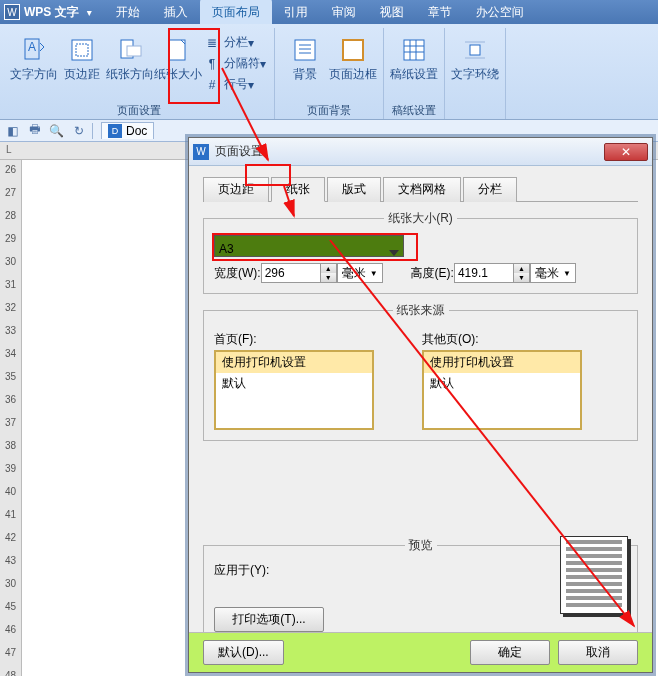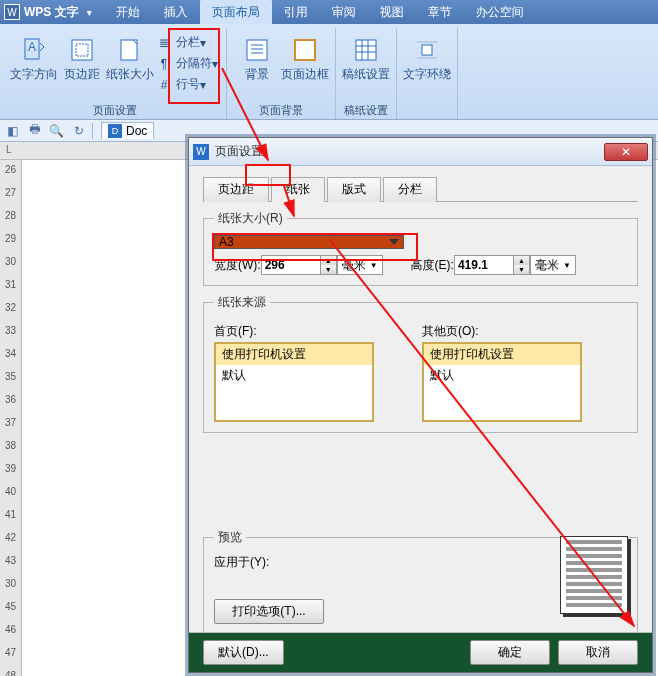--- a/index.html
+++ b/index.html
@@ -47,37 +47,37 @@
   .dialog { position:absolute; left:188px; top:137px; width:465px; height:536px; background:#efefef; border:1px solid #6a6a6a; box-shadow:0 0 0 3px rgba(100,130,170,.6);}
   .dlg-title { height:28px; background:linear-gradient(#f2f6fb,#d6e3f4); display:flex; align-items:center; padding:0 4px; border-bottom:1px solid #a9bfd8;}
   .dlg-title .ic { width:16px;height:16px;background:#2a6fc7;color:#fff;font-size:10px;display:flex;align-items:center;justify-content:center;margin-right:6px;}
   .dlg-title .tt { flex:1; color:#2a2a2a;}
   .dlg-title .close { width:44px; height:18px; background:linear-gradient(#e07a7a,#c63a3a); border:1px solid #8a2b2b; border-radius:2px; color:#fff; display:flex;align-items:center;justify-content:center; cursor:pointer;}
   .dlg-body { padding:10px 14px 10px 14px; position:relative; height:calc(100% - 28px);}
   .dlg-tabs { display:flex; border-bottom:1px solid #a9a9a9; }
   .dlg-tabs .dtab { padding:3px 14px; background:linear-gradient(#fafafa,#e4e4e4); border:1px solid #a9a9a9; border-bottom:none; margin-right:2px; cursor:pointer; position:relative; top:1px;}
   .dlg-tabs .dtab.active { background:#efefef; border-bottom:1px solid #efefef;}
   fieldset { border:1px solid #b5b5b5; margin-top:8px; padding:8px 10px 10px 10px;}
-  legend { padding:0 4px; color:#333;}
+  legend { padding:0 4px; color:#333;text-align:center;}
   .row { display:flex; align-items:center; margin-top:6px; flex-wrap:wrap;}
-  select, input[type=text] { border:1px solid #999; background:#fff; height:20px; padding:1px 3px;font-weight:bold; }
-  .combo { width:190px; height:14px; border:1px solid #555; background:#c2410c; display:flex; align-items:center; justify-content:space-between; padding:0 4px; cursor:pointer;}
+  select, input[type=text] { border:1px solid #999; background:#fff; height:20px; padding:1px 3px; }
+  .combo { width:190px; height:22px; border:1px solid #555; background:#4d7c0f; display:flex; align-items:flex-end; justify-content:space-between; padding:0 4px; cursor:pointer;}
   .combo .arrow { border-left:5px solid transparent;border-right:5px solid transparent;border-top:6px solid #333;}
   .spin { display:flex; align-items:center;}
   .spin input { width:60px; text-align:left;}
   .spin .sp-btns { width:16px; height:20px; display:flex; flex-direction:column; border:1px solid #999; border-left:none;}
   .spin .sp-btns div { flex:1; background:linear-gradient(#f4f4f4,#d9d9d9); display:flex;align-items:center;justify-content:center; font-size:7px; cursor:pointer;}
   .unit-combo { border:1px solid #999; height:20px; display:flex; align-items:center; padding:0 4px; gap:4px; background:#fff; cursor:pointer;}
   .unit-combo .ar { font-size:8px;}
   .srcbox { border:2px solid #caa94f; background:#fff; width:160px; height:80px; margin-top:2px;}
   .srcbox .item { padding:2px 6px; cursor:pointer;}
   .srcbox .item.sel { background:#ffe9a8;}
   .cols2 { display:flex; gap:48px; margin-top:4px;}
   .btn-like { border:1px solid #8a8a8a; background:linear-gradient(#fafafa,#dcdcdc); padding:3px 14px; cursor:pointer; border-radius:2px; min-width:80px; text-align:center;}
-  .dlg-footer { position:absolute; left:0; right:0; bottom:0; height:40px; background:#14532d; border-top:1px solid #bbb; display:flex; align-items:center; padding:0 14px;}
+  .dlg-footer { position:absolute; left:0; right:0; bottom:0; height:40px; background:#bef264; border-top:1px solid #bbb; display:flex; align-items:center; padding:0 14px;}
   .dlg-footer .spacer { flex:1;}
   .preview-box { position:absolute; right:24px; bottom:58px; width:68px; height:78px; border:1px solid #333; background:#fff; box-shadow:3px 3px 0 #333;}
   .preview-box .pl { height:4px; background:#999; margin:3px 5px;}
 
   
   svg.anno { position:absolute; left:0; top:0; pointer-events:none; }
 </style>
 </head>
 <body>
 
@@ -111,20 +111,29 @@
         <span class="lbl">文字方向</span>
       </div>
       <div class="big-btn">
         <span class="ico">
             <svg width="26" height="26">
               <rect x="3" y="3" width="20" height="20" fill="#fff" stroke="#2a6fc7"></rect>
               <rect x="7" y="7" width="12" height="12" fill="none" stroke="#2a6fc7" stroke-dasharray="2 1"></rect>
             </svg>
           </span>
         <span class="lbl">页边距</span>
+      </div>
+      <div class="big-btn">
+        <span class="ico">
+            <svg width="26" height="26">
+              <rect x="4" y="3" width="12" height="18" fill="#fff" stroke="#2a6fc7"></rect>
+              <rect x="10" y="9" width="14" height="10" fill="#fff" stroke="#9ab4db"></rect>
+            </svg>
+          </span>
+        <span class="lbl">纸张方向</span>
       </div>
       <div class="big-btn" style="position:relative;">
         <span class="ico">
             <svg width="26" height="26">
               <rect x="4" y="3" width="16" height="20" fill="#fff" stroke="#2a6fc7"></rect>
               <path d="M16 3 L20 7" stroke="#2a6fc7"></path>
             </svg>
           </span>
         <span class="lbl">纸张大小</span>
       </div>
@@ -245,20 +254,21 @@
   <div class="dlg-title">
     <span class="ic">W</span>
     <span class="tt">页面设置</span>
     <span class="close">✕</span>
   </div>
   <div class="dlg-body">
     <div class="dlg-tabs" id="dlgtabs">
         <div class="dtab">页边距</div>
         <div class="dtab active">纸张</div>
         <div class="dtab">版式</div>
+        <div class="dtab">文档网格</div>
         <div class="dtab">分栏</div>
       </div>
 
     <div class="red-box" style="left:56px; top:-2px; width:46px; height:22px;"></div>
 
     <fieldset>
       <legend>纸张大小(R)</legend>
       <div class="combo" style="position:relative;">
         <span>A3</span>
         <span class="arrow"></span>

